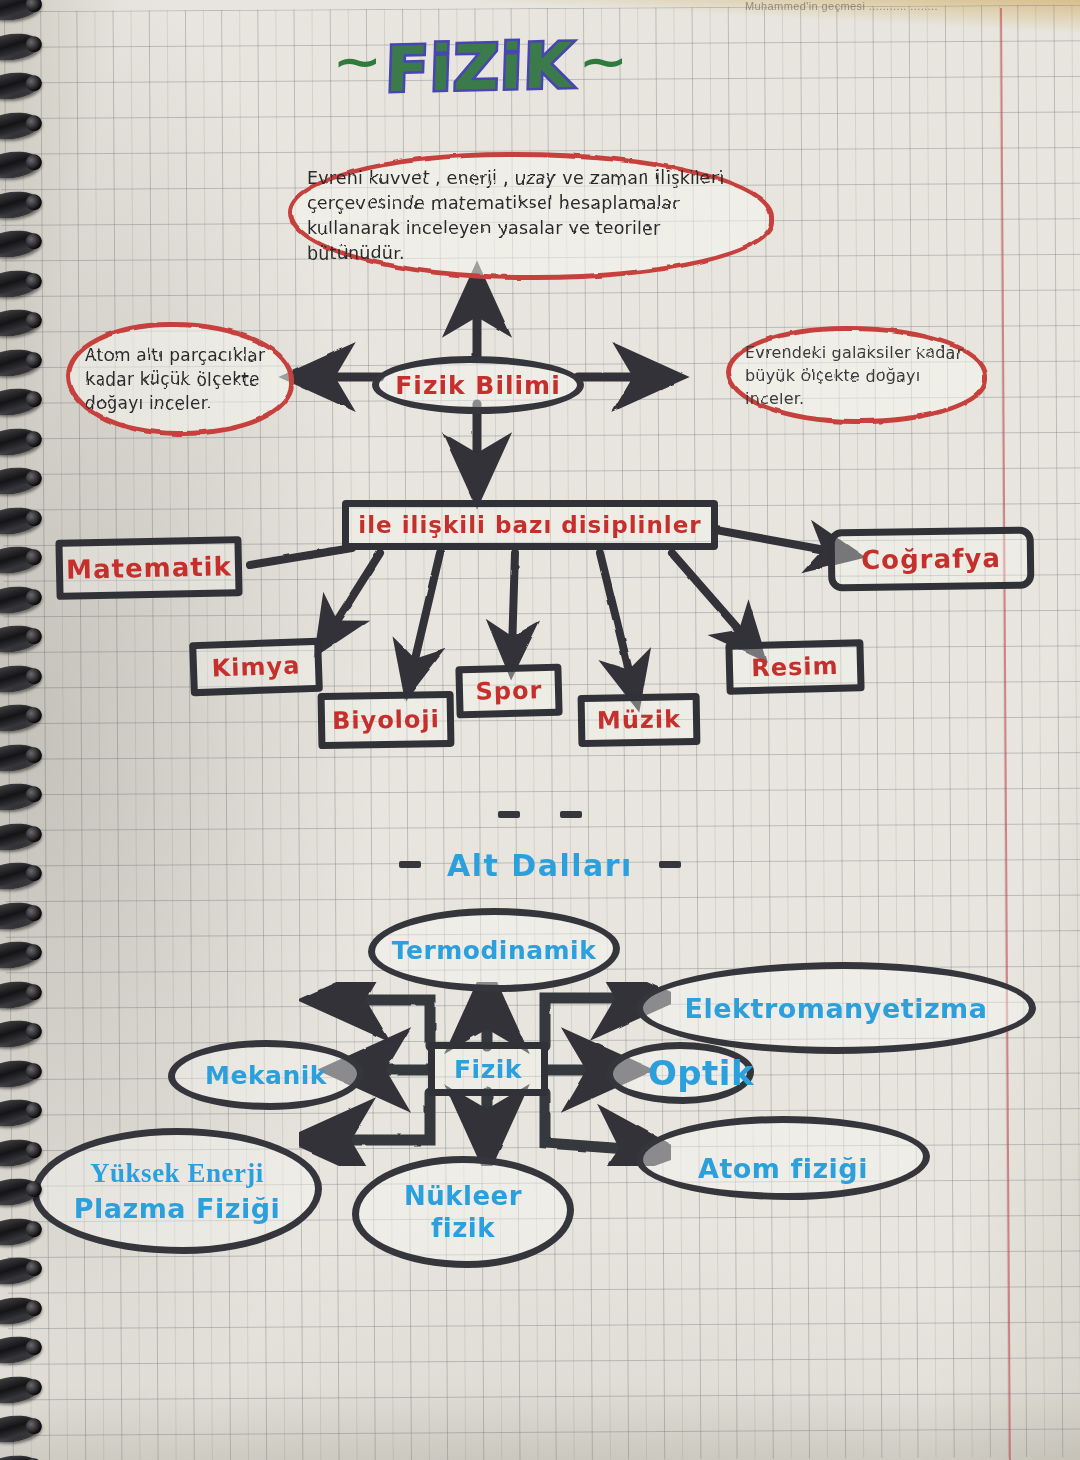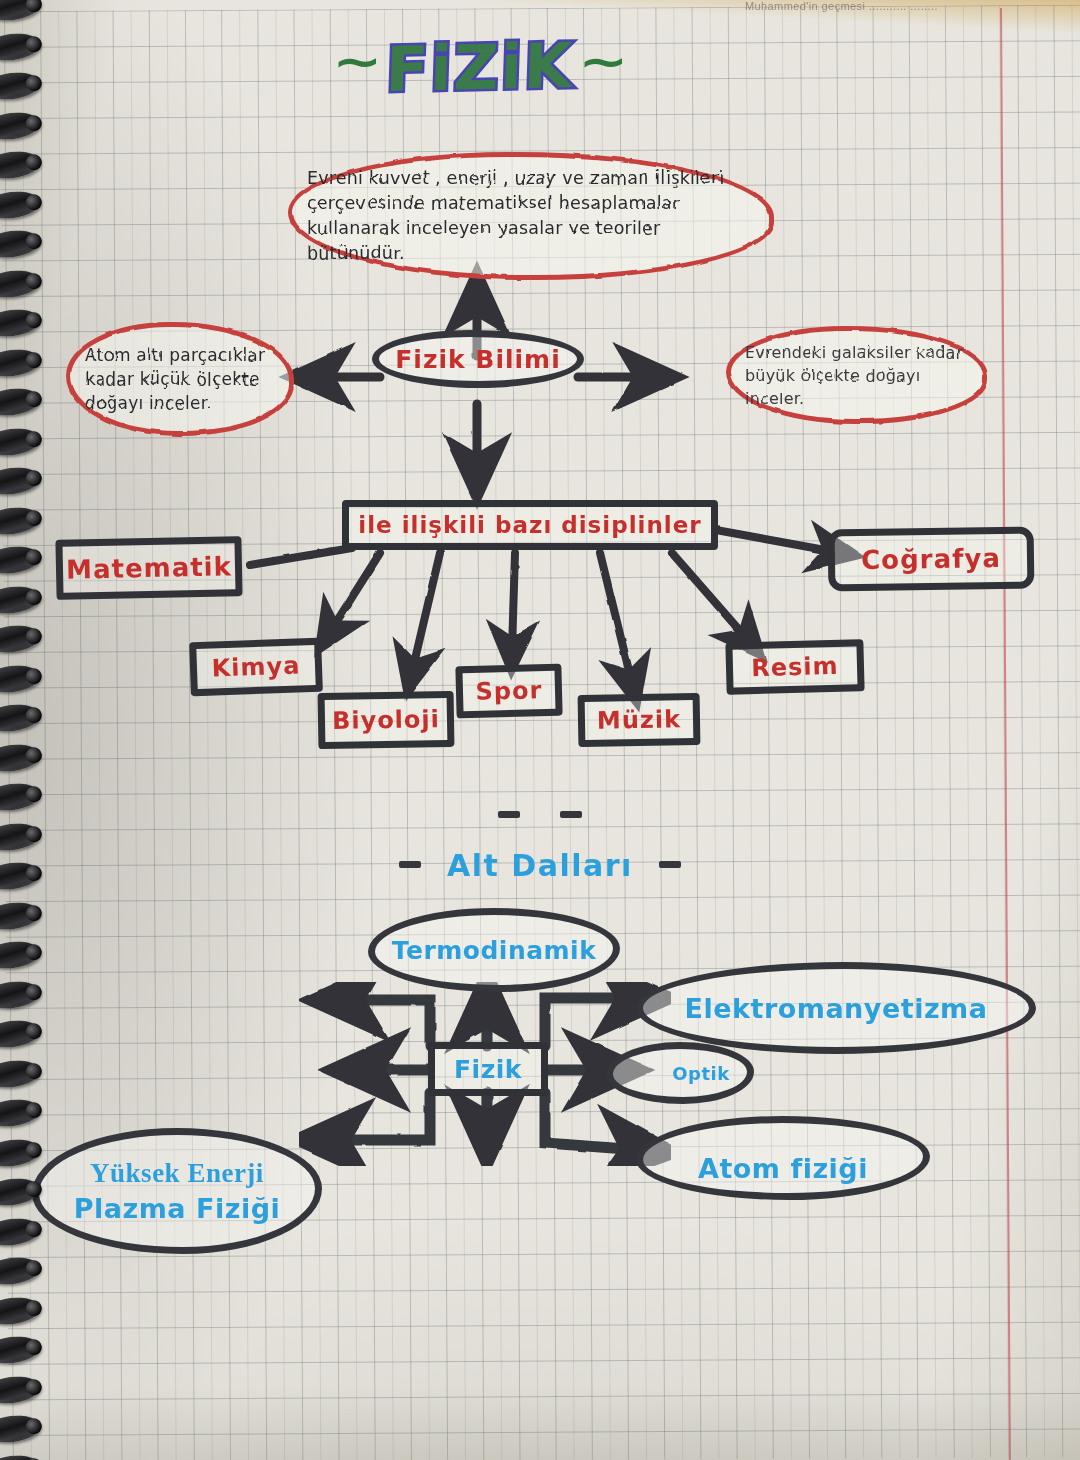--- a/index.html
+++ b/index.html
@@ -326,21 +326,21 @@
   </div>
 
   <div class="node cloud-red" style="left:66px; top:322px; width:228px; height:114px;">
     <span class="para hw" style="font-size:17px; line-height:24px;">Atom altı parçacıklar kadar küçük ölçekte doğayı inceler.</span>
   </div>
 
   <div class="node cloud-red" style="left:726px; top:326px; width:262px; height:98px;">
     <span class="para hw" style="font-size:16px; line-height:23px; color:#3a3a3c;">Evrendeki galaksiler kadar büyük ölçekte doğayı inceler.</span>
   </div>
 
-  <div class="node cloud-dark" style="left:372px; top:330px; width:212px; height:58px; border-radius:46% 54% 50% 50% / 50% 50% 50% 50%;">
+  <div class="node cloud-dark" style="left:372px; top:356px; width:212px; height:58px; border-radius:46% 54% 50% 50% / 50% 50% 50% 50%;">
     <span class="label-red hw" style="font-size:25px;">Fizik Bilimi</span>
   </div>
 
   <div class="node box-dark" style="left:342px; top:500px; width:376px; height:50px;">
     <span class="label-red hw" style="font-size:23px;">ile ilişkili bazı disiplinler</span>
   </div>
 
   <div class="node box-dark" style="left:56px; top:538px; width:186px; height:60px; transform:rotate(-1.2deg);">
     <span class="label-red hw">Matematik</span>
   </div>
@@ -381,35 +381,44 @@
 
 
   <div class="node cloud-dark" style="left:368px; top:908px; width:252px; height:84px;">
     <span class="label-blue hw" style="font-size:25px;">Termodinamik</span>
   </div>
 
   <div class="node cloud-dark" style="left:636px; top:962px; width:400px; height:92px; border-radius:52% 48% 50% 50% / 50% 50% 50% 50%;">
     <span class="label-blue hw" style="font-size:27px;text-align:center;">Elektromanyetizma</span>
   </div>
 
+  <div class="node cloud-dark" style="left:168px; top:1040px; width:196px; height:70px;">
+    <span class="label-blue hw" style="font-size:25px;">Mekanik</span>
+  </div>
 
   <div class="node box-dark" style="left:428px; top:1042px; width:120px; height:54px; border-radius:3px;">
     <span class="label-blue hw" style="font-size:25px;">Fizik</span>
   </div>
 
   <div class="node cloud-dark" style="left:606px; top:1042px; width:148px; height:62px;">
-    <span class="label-blue hw" style="font-size:18px;margin-left:42px;">Optik</span>
+    <span class="label-blue hw" style="font-size:34px;margin-left:42px;">Optik</span>
   </div>
 
   <div class="node cloud-dark" style="left:32px; top:1128px; width:290px; height:126px;">
     <span style="line-height:36px;">
       <span class="label-blue hw" style="font-size:27px;font-family:Liberation Serif, serif;">Yüksek Enerji</span>
       <span class="label-blue hw" style="font-size:27px;">Plazma Fiziği</span>
     </span>
   </div>
 
+  <div class="node cloud-dark" style="left:352px; top:1156px; width:222px; height:112px;">
+    <span style="line-height:32px;">
+      <span class="label-blue hw">Nükleer</span>
+      <span class="label-blue hw">fizik</span>
+    </span>
+  </div>
 
   <div class="node cloud-dark" style="left:636px; top:1116px; width:294px; height:84px;">
     <span class="label-blue hw" style="font-size:27px;margin-top:20px;">Atom  fiziği</span>
   </div>
 
   <div class="paper-shade"></div>
 </div>
 
 </body></html>

